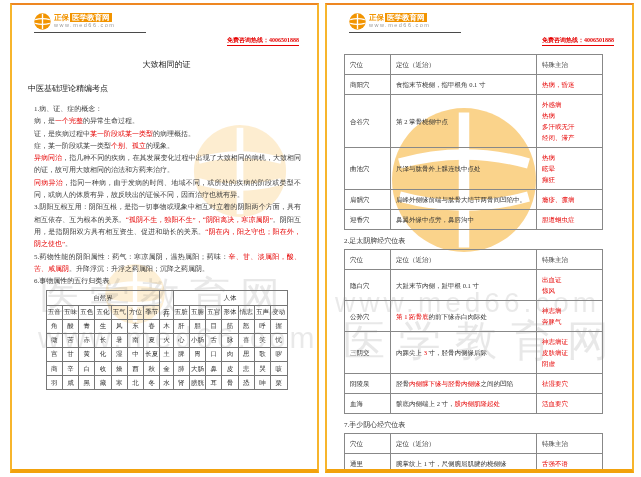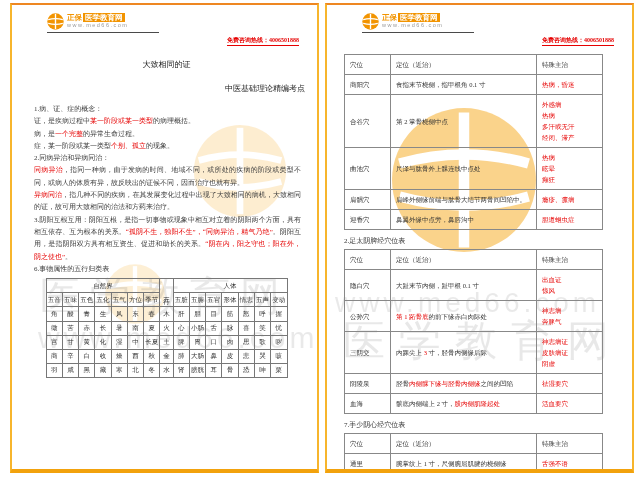--- a/index.html
+++ b/index.html
@@ -12,34 +12,34 @@
   .canvas { position:relative; width:641px; height:477px; padding:3px 0 0 10px; display:flex; gap:6px; }
   .page {
     position:relative; width:309px; height:470px; background:#fff;
     border:2px solid #f7b52c; border-top:2px solid #ee8722; border-bottom:4px solid #f2a20d;
     overflow:hidden;
   }
   .content { position:relative; z-index:2; padding:6px 12px 0 16px; }
 
   
   .page-head { position:relative; height:40px; }
-  .logo { position:absolute; left:19px; top:2px; width:112px; display:flex; align-items:flex-start; gap:3px;
+  .logo { position:absolute; left:6px; top:2px; width:112px; display:flex; align-items:flex-start; gap:3px;
           border-bottom:1.5px solid #4a4a4a; padding-bottom:2px; }
   .logo-mark svg { display:block; }
   .logo-txt { display:flex; flex-direction:column; line-height:1.2; }
   .brand-line { font-size:7.5px; font-weight:bold; white-space:nowrap; }
   .brand-pre { color:#f29400; }
   .brand-main { background:#f29400; color:#fff; padding:0 2px; margin-left:1px; }
   .brand-site { font-size:5.5px; color:#9a9a9a; letter-spacing:1.5px; font-family:"Liberation Sans",sans-serif; }
   .hotline { position:absolute; right:6px; top:25px; font-size:6px; color:#e60000;
              border-bottom:1px solid #e60000; font-weight:bold; white-space:nowrap; }
 
   
   .doc-title { text-align:center; font-size:8px; margin-top:8px; color:#222; }
-  .doc-subtitle { text-align:right; font-size:8px; margin-top:13px; color:#222; }
+  .doc-subtitle { text-align:left; font-size:8px; margin-top:13px; color:#222; }
   .left-body { margin:9px 4px 0 6px; }
   .para { margin:0; font-size:7px; line-height:12.3px; text-align:justify; color:#3c3c3c; }
   .red { color:#e60000; }
 
   
   .five-table { border-collapse:collapse; table-layout:fixed; width:242px; margin:3px auto 0 auto; }
   .five-table th, .five-table td {
     border:1px solid #777; font-size:6.5px; font-weight:normal; text-align:center;
     padding:2.5px 0; line-height:1.25; color:#333; background:transparent; overflow:hidden;
   }
@@ -108,27 +108,27 @@
           </span>
         </div>
         <span class="hotline">免费咨询热线：4006501888</span>
       </div>
 
       <div class="doc-title">大致相同的证</div>
       <div class="doc-subtitle">中医基础理论精编考点</div>
 
       <div class="left-body" id="left-paragraphs">
           <p class="para"><span>1.病、证、症的概念：</span></p>
+          <p class="para"><span>病，是</span><span class="red">一个完整</span><span>的异常生命过程。</span></p>
           <p class="para"><span>证，是疾病过程中</span><span class="red">某一阶段或某一类型</span><span>的病理概括。</span></p>
-          <p class="para"><span>病，是</span><span class="red">一个完整</span><span>的异常生命过程。</span></p>
           <p class="para"><span>症，某一阶段或某一类型</span><span class="red">个别、孤立</span><span>的现象。</span></p>
-          <p class="para"><span>2.同病异治和异病同治：</span></p>
+          <p class="para"><span class="red">异病同治</span><span>，指几种不同的疾病，在其发展变化过程中出现了大致相同的病机，大致相同的证，故可用大致相同的治法和方药来治疗。</span></p>
           <p class="para"><span class="red">同病异治</span><span>，指同一种病，由于发病的时间、地域不同，或所处的疾病的阶段或类型不同，或病人的体质有异，故反映出的证候不同，因而治疗也就有异。</span></p>
-          <p class="para"><span class="red">异病同治</span><span>，指几种不同的疾病，在其发展变化过程中出现了大致相同的病机，大致相同的证，故可用大致相同的治法和方药来治疗。</span></p>
-          <p class="para"><span>3.阴阳互根互用：阴阳互根，是指一切事物或现象中相互对立着的阴阳两个方面，具有相互依存、互为根本的关系。</span><span class="red">“孤阴不生，独阳不生”，“同病异治，精气乃绝”</span><span>。阴阳互用，是指阴阳双方具有相互资生、促进和助长的关系。</span><span class="red">“阴在内，阳之守也；阳在外，阴之使也”</span><span>。</span></p>
+          <p class="para"><span>3.阴阳互根互用：阴阳互根，是指一切事物或现象中相互对立着的阴阳两个方面，具有相互依存、互为根本的关系。</span><span class="red">“孤阴不生，独阳不生”，“阴阳离决，寒凉属阴”</span><span>。阴阳互用，是指阴阳双方具有相互资生、促进和助长的关系。</span><span class="red">“阴在内，阳之守也；阳在外，阴之使也”</span><span>。</span></p>
+          <p class="para"><span>5.药物性能的阴阳属性：药气：寒凉属阴，温热属阳；药味：</span><span class="red">辛、甘、淡属阳，酸、苦、咸属阴</span><span>。升降浮沉：升浮之药属阳；沉降之药属阴。</span></p>
         </div>
 
       <p class="para" style="margin:0 4px 0 6px;">6.事物属性的五行归类表</p>
       <table class="five-table" id="five-table">
           <colgroup>
             <col style="width: 16px;">
             <col style="width: 16px;">
             <col style="width: 16px;">
             <col style="width: 16px;">
             <col style="width: 16px;">

